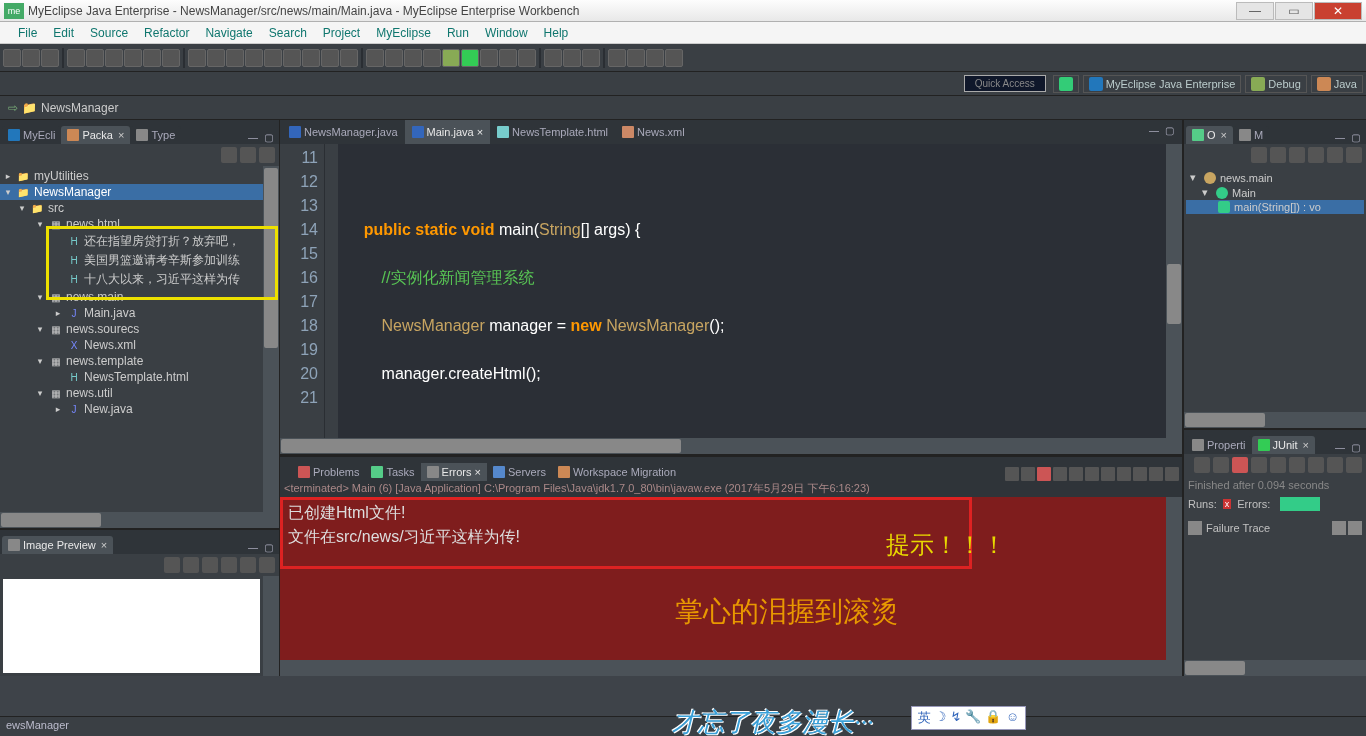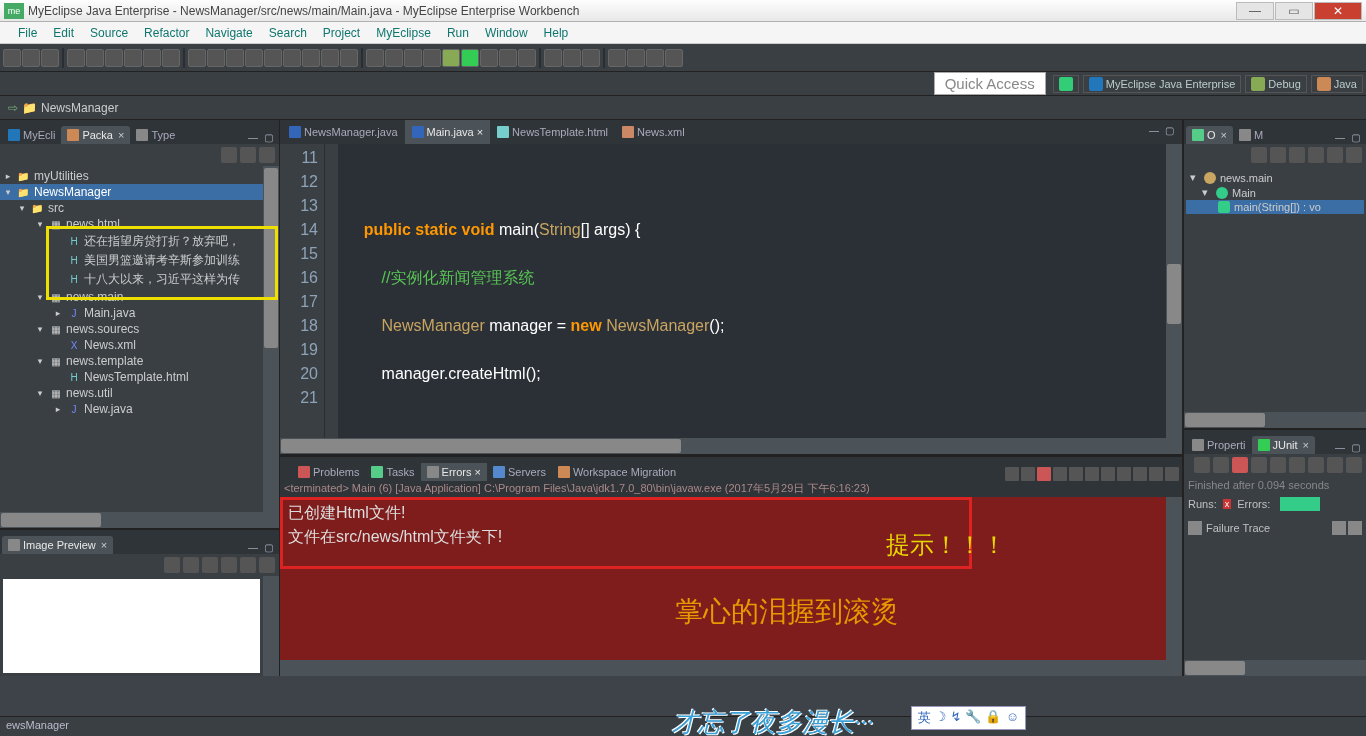--- a/index.html
+++ b/index.html
@@ -8,21 +8,21 @@
 .titlebar .icon { width:20px; height:16px; background:#4a6; margin-right:4px; display:flex; align-items:center; justify-content:center; color:#fff; font-size:9px; font-weight:normal;}
 .titlebar .title { flex: 1; font-size: 12px; color: #444;}
 .titlebar .winbtns { display: flex; }
 .titlebar .winbtn { width: 38px; height: 18px; display:flex; align-items:center; justify-content:center; background:#e5e5e5; border:1px solid #bbb; margin-left:1px; font-size:12px; color:#555;}
 .titlebar .winbtn.close { background:#c94030; color:#fff; width:48px;}
 .menubar { height: 22px; background: #f5f5f5; display: flex; align-items: center; padding: 0 10px; color: #0f766e; border-bottom:1px solid #ccc;}
 .menubar span { padding: 2px 8px; cursor: default; }
 .toolbar { height: 28px; background: #3a3f44; display:flex; align-items:center; padding: 0 3px; gap:1px; border-bottom:1px solid #222;}
 .toolbar .tbi { width:18px; height:18px; background:#555; border:1px solid #666; border-radius:2px;}
 .toolbar .sep { width:2px; height:20px; background:#2a2e33; margin:0 2px;}
-.quickaccess { margin-left:auto; background:#ffffff; color:#888; padding:2px 10px; border:1px solid #aaa; font-size:15px;}
+.quickaccess { margin-left:auto; background:#0f172a; color:#888; padding:2px 10px; border:1px solid #aaa; font-size:10px;}
 .persp { display:flex; align-items:center; gap:4px; margin-left:6px;}
 .persp .pbtn { display:flex; align-items:center; gap:3px; background:#3a3f44; border:1px solid #555; padding:1px 5px; color:#bcc; font-size:11px;}
 .persp .pbtn .pic { width:14px; height:14px; background:#3c7; border-radius:2px;}
 .breadcrumb { height: 24px; background:#3a3f44; display:flex; align-items:center; padding: 0 8px; gap:4px; border-bottom:1px solid #222;}
 .breadcrumb .bic { color:#7a7; }
 .breadcrumb .bfold { color:#d9a95a; }
 .breadcrumb .btxt { color:#ccc; font-size:12px;}
 .workspace { display:flex; height: 556px; }
 .leftcol { width: 280px; display:flex; flex-direction:column; border-right:1px solid #222; }
 .pane-tabs { display:flex; height:24px; background:#2f3439; align-items:flex-end; padding-left:2px; gap:0;}
@@ -449,21 +449,21 @@
           <div class="bi"></div>
           <div class="bi"></div>
           <div class="bi"></div>
           <div class="bi"></div>
           <div class="bi"></div>
         </div>
       </div>
       <div class="console-header">&lt;terminated&gt; Main (6) [Java Application] C:\Program Files\Java\jdk1.7.0_80\bin\javaw.exe (2017年5月29日 下午6:16:23)</div>
       <div class="console">
         <div class="cline">已创建Html文件!</div>
-        <div class="cline">文件在src/news/html文件夹下!</div>
+        <div class="cline">文件在src/news/习近平这样为传!</div>
         <div class="redbox"></div>
         <div class="tip">提示！！！</div>
         <div class="lyric1">掌心的泪握到滚烫</div>
         <div class="cscroll"></div>
         <div class="chscroll"></div>
       </div>
     </div>
   </div>
 
   <div class="rightcol">

